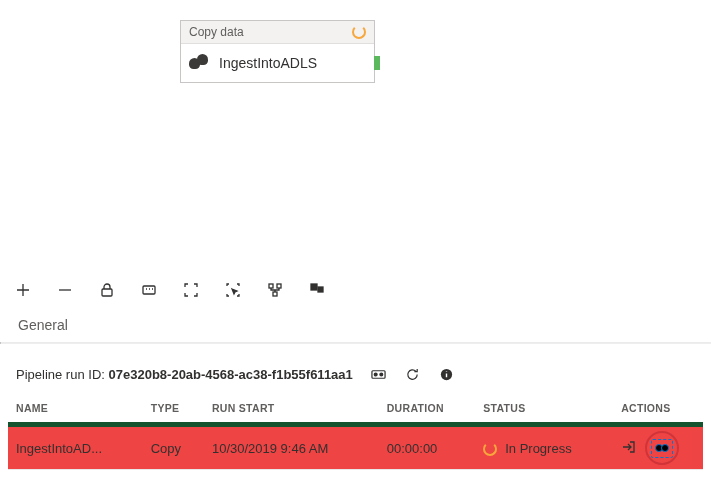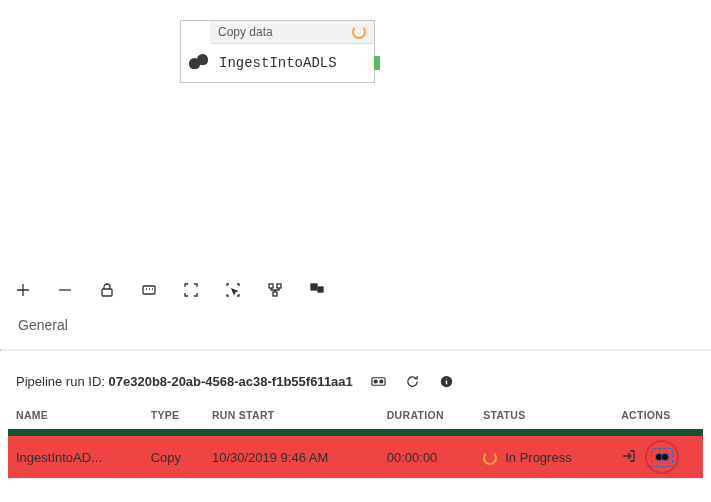--- a/index.html
+++ b/index.html
@@ -26,21 +26,20 @@
     border: 1px solid #c8c6c4;
     background: #fff;
   }
   .activity-header {
     background: #f3f2f1;
     padding: 4px 8px;
     display: flex;
     align-items: center;
     justify-content: space-between;
     border-bottom: 1px solid #e1dfdd;
-    margin-left: 29px;
   }
   .activity-header-title { color: #605e5c; font-size: 12px; }
   .spinner-icon {
     width: 14px; height: 14px;
     border: 2px solid #f7a73c;
     border-top-color: transparent;
     border-radius: 50%;
     display: inline-block;
   }
   .activity-body {
@@ -53,21 +52,21 @@
   .db-icon { width: 20px; height: 18px; position: relative; }
   .db-icon::before, .db-icon::after {
     content: "";
     position: absolute;
     width: 11px; height: 11px;
     background: #3b3a39;
     border-radius: 50% 50% 40% 40%;
   }
   .db-icon::before { left: 0; top: 4px; }
   .db-icon::after { left: 8px; top: 0; }
-  .activity-name { font-size: 14px; font-family: Liberation Mono, monospace; }
+  .activity-name { font-size: 14px; }
   .port {
     position: absolute;
     right: -6px;
     top: 50%;
     width: 6px; height: 14px;
     background: #5cb85c;
     transform: translateY(-50%);
   }
 
   .toolbar {
@@ -84,21 +83,21 @@
     color: #323130;
   }
   .tool-btn svg { width: 16px; height: 16px; stroke: #323130; fill: none; stroke-width: 1.3; }
 
   .tabs {
     display: flex;
     gap: 40px;
     padding: 6px 16px 0;
   }
   .tab {
-    padding: 6px 2px 16px;
+    padding: 6px 2px 9px;
     color: #605e5c;
     cursor: pointer;
     font-size: 14px;
   }
   .tab.active {
     color: #303030;
     border-bottom: 2px solid #0078d4;
   }
   .divider { border-top: 1px solid #edebe9; margin: 0; }
 
@@ -118,21 +117,21 @@
     margin: 0 8px;
     border-collapse: collapse;
   }
   th {
     text-align: left;
     font-size: 10.5px;
     font-weight: 600;
     letter-spacing: 0.3px;
     color: #605e5c;
     padding: 8px;
-    border-bottom: 7px solid #14532d;
+    border-bottom: 5px solid #14532d;
   }
   td {
     padding: 10px 8px;
     font-size: 13px;
     background: #ef4444;
     border-bottom: 1px solid #e8e8e8;
   }
   .status-cell { display:flex; align-items:flex-end; gap:8px; }
   .status-spinner {
     width: 14px; height: 14px;

